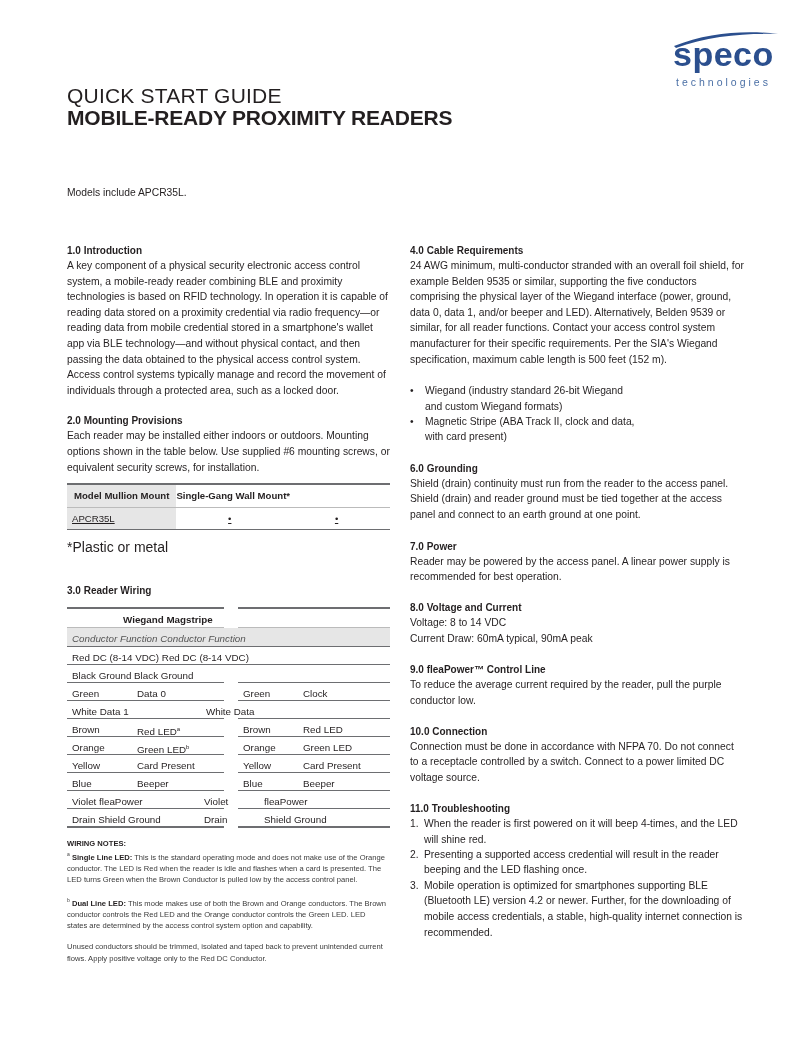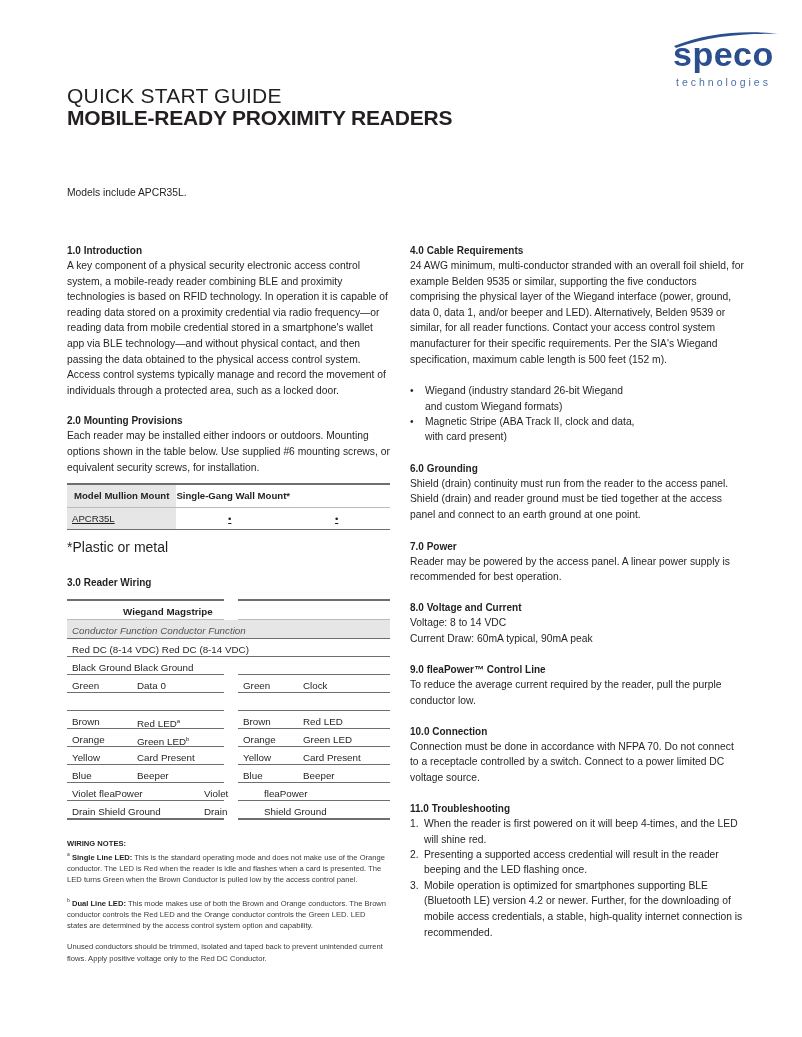--- a/index.html
+++ b/index.html
@@ -94,21 +94,21 @@
       <tr>
         <td class="model">APCR35L</td>
         <td class="dot">•</td>
         <td class="dot">•</td>
       </tr>
     </tbody>
       </table>
     <div class="footnote1">*Plastic or metal</div>
   </div>
 
-  <div style="margin-top:20px;">
+  <div style="margin-top:28px;">
     <p class="h">3.0 Reader Wiring</p>
     <div class="wiring" style="height:226px;">
 
       <div class="wline" style="top:0; left:0; width:157px; height:2px;"></div>
       <div class="wline" style="top:0; left:171px; width:152px; height:2px;"></div>
 
       <div class="wrow" style="top:2px;">
         <span class="cell" style="left:56px; font-weight:bold;">Wiegand Magstripe</span>
       </div>
       <div class="wline" style="top:20px; left:0; width:157px; background:#bbbbbb;"></div>
@@ -131,20 +131,24 @@
 
       <div class="wrow" style="top:76px;">
         <span class="cell" style="left:5px;">Green</span>
         <span class="cell" style="left:70px;">Data 0</span>
         <span class="cell" style="left:176px;">Green</span>
         <span class="cell" style="left:236px;">Clock</span>
       </div>
       <div class="wline" style="top:93px; left:0; width:157px;"></div>
       <div class="wline" style="top:93px; left:171px; width:152px;"></div>
 
+      <div class="wrow" style="top:94px;">
+        <span class="cell" style="left:5px;">White Data 1</span>
+        <span class="cell" style="left:139px;">White Data</span>
+      </div>
       <div class="wline" style="top:111px; left:0; width:157px;"></div>
       <div class="wline" style="top:111px; left:171px; width:152px;"></div>
 
       <div class="wrow" style="top:112px;">
         <span class="cell" style="left:5px;">Brown</span>
         <span class="cell" style="left:70px;"><span>Red LED</span><sup style="font-size:6px;">a</sup></span>
         <span class="cell" style="left:176px;">Brown</span>
         <span class="cell" style="left:236px;">Red LED</span>
       </div>
       <div class="wline" style="top:129px; left:0; width:157px;"></div>

